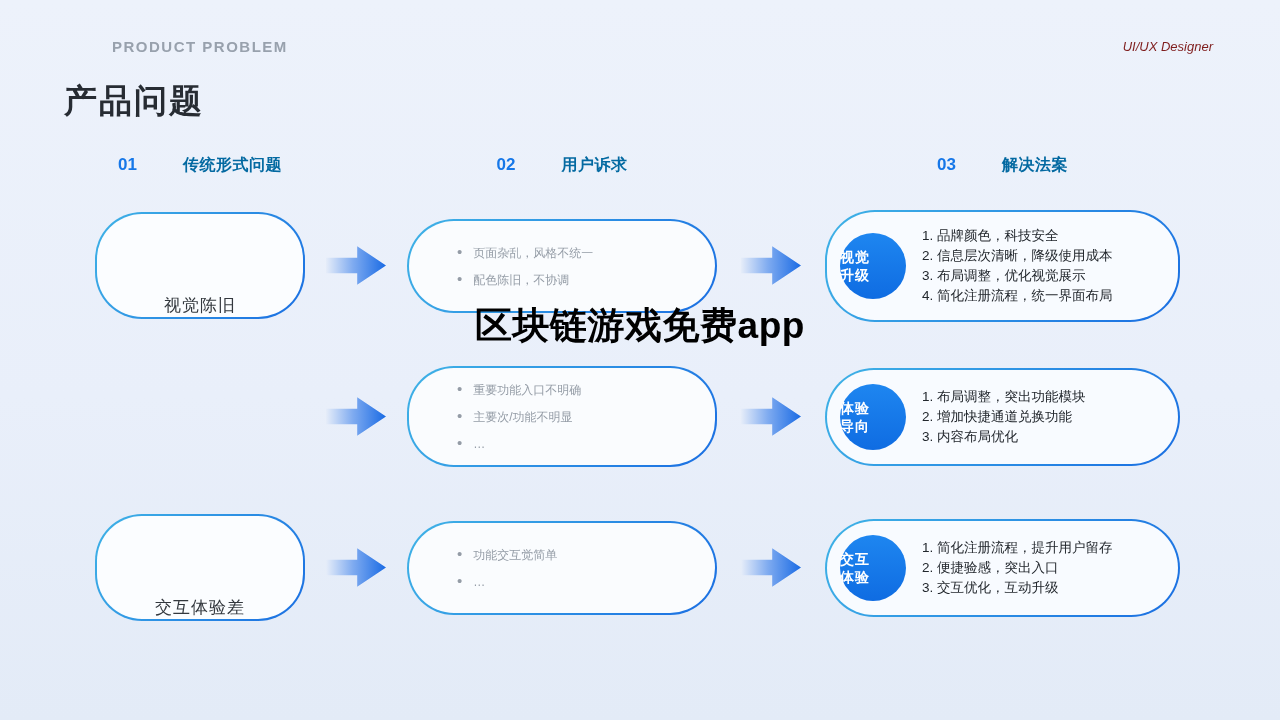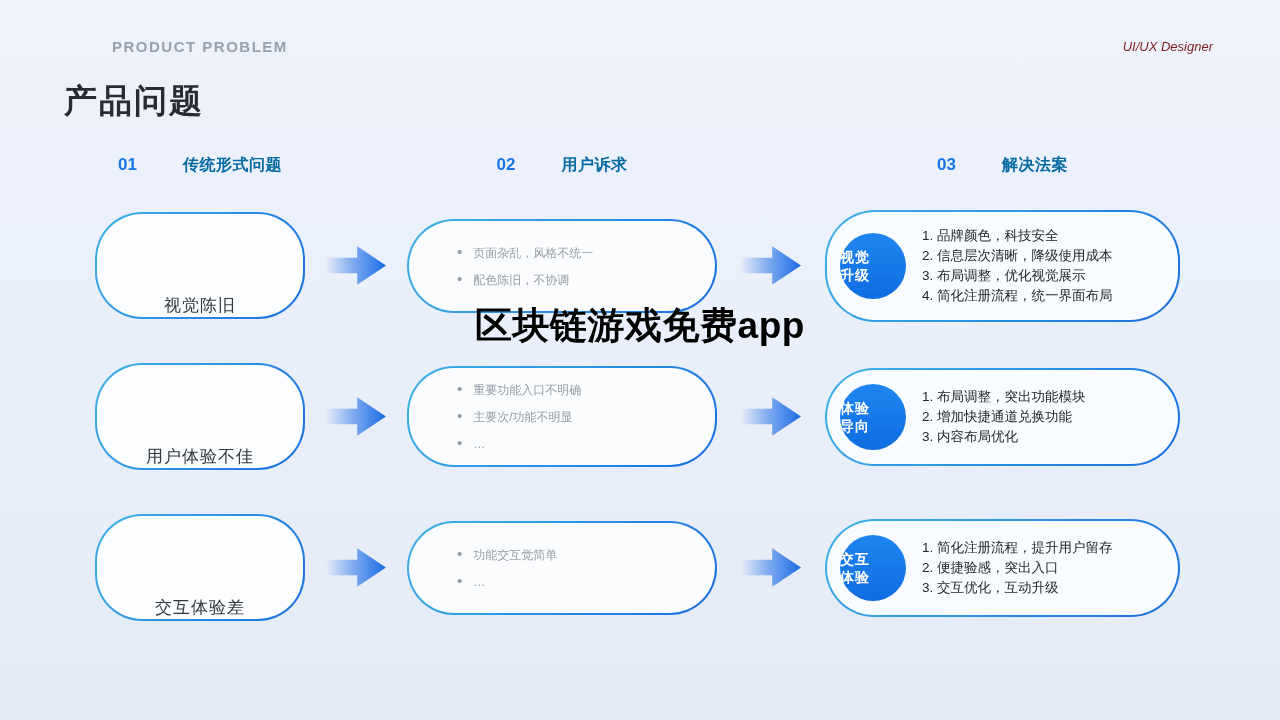--- a/index.html
+++ b/index.html
@@ -139,23 +139,20 @@
       <span>升级</span>
     </div>
     <ol>
       <li>品牌颜色，科技安全</li>
       <li>信息层次清晰，降级使用成本</li>
       <li>布局调整，优化视觉展示</li>
       <li>简化注册流程，统一界面布局</li>
     </ol>
   </div>
 
-  <div class="pill c1 r2">
-    <span>用户体验不佳</span>
-  </div>
   <div class="arrow c2 r2"></div>
   <div class="demand-card c3 r2">
     <ul>
       <li>重要功能入口不明确</li>
       <li>主要次/功能不明显</li>
       <li>…</li>
     </ul>
   </div>
   <div class="arrow c4 r2"></div>
   <div class="solution-card c5 r2">

